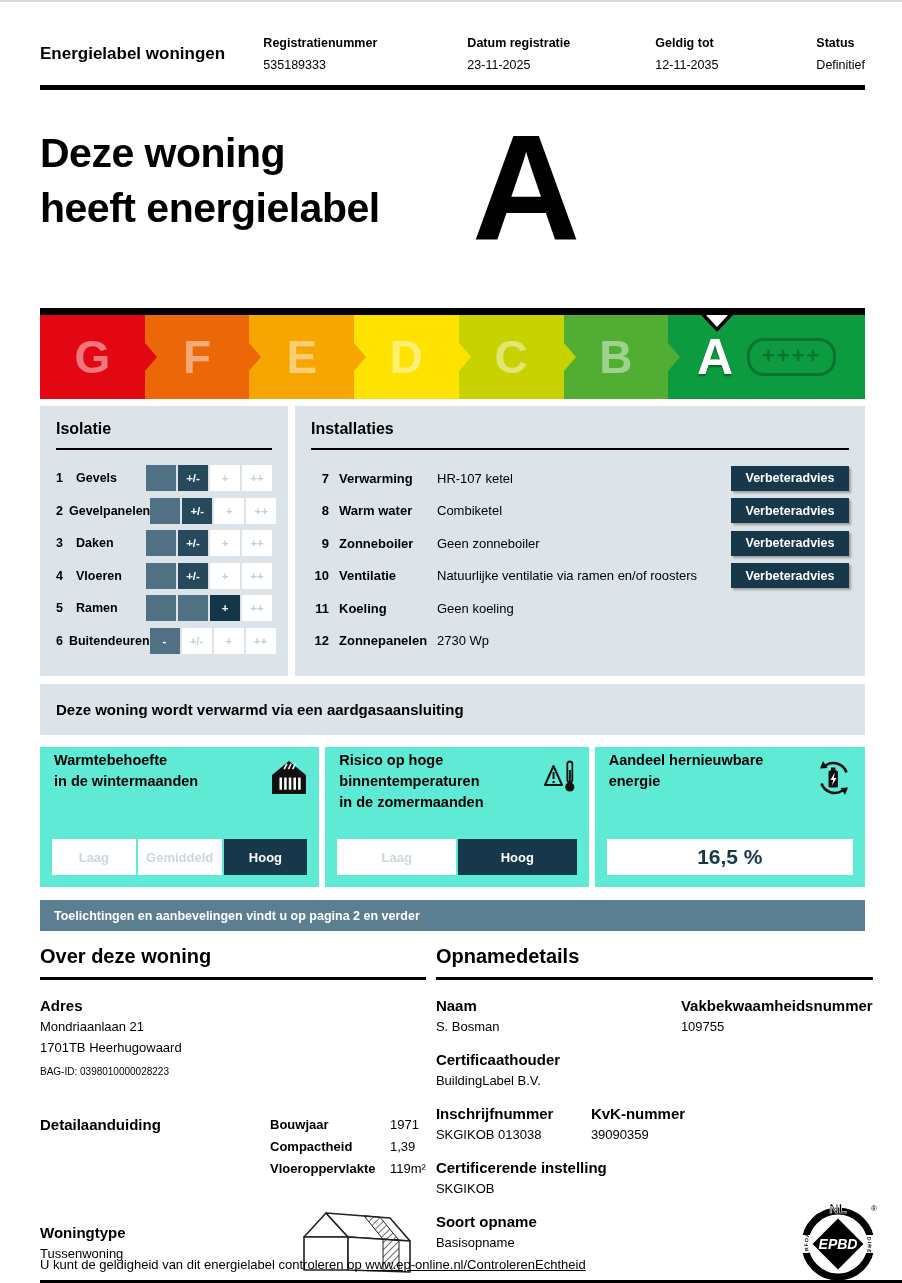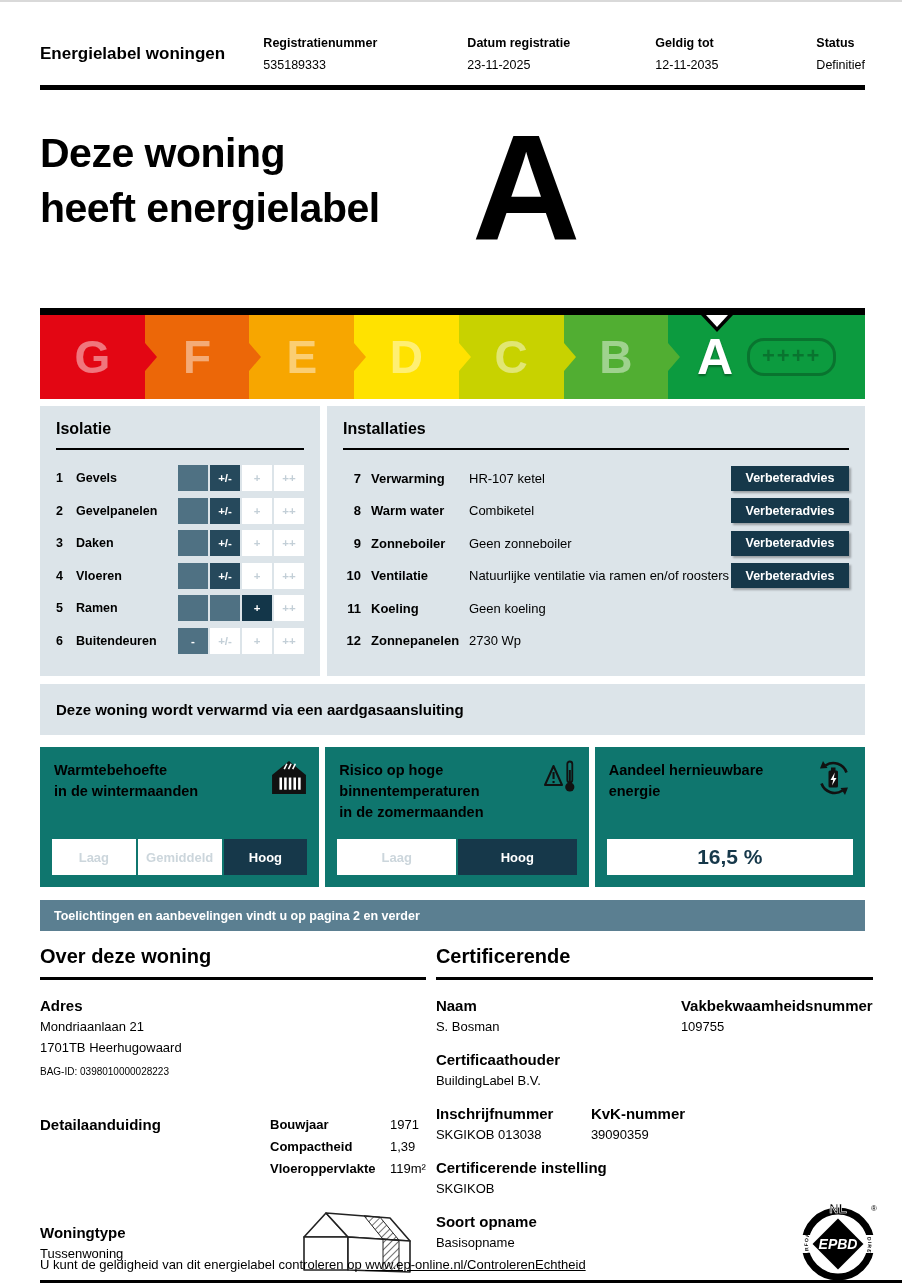--- a/index.html
+++ b/index.html
@@ -40,21 +40,21 @@
   .chev { position:absolute; left:0; top:50%; transform:translateY(-50%); width:0; height:0;
           border-top:14px solid transparent; border-bottom:14px solid transparent; border-left:12px solid #000; z-index:2;}
   .seg-letter { font-size:46px; font-weight:bold; color:rgba(255,255,255,0.45); }
   .seg-letter-active { color:#fff; font-size:50px; text-shadow:0 2px 2px rgba(0,0,0,0.35); }
   .seg-badge { margin-left:14px; border:3px solid rgba(0,0,0,0.25); color:rgba(0,0,0,0.25);
                border-radius:17px; font-weight:bold; font-size:22px; letter-spacing:2px; padding:2px 12px 4px; }
 
   
   .cols { display:flex; gap:7px; margin-top:7px; }
   .panel { background:#dce4e9; padding:14px 16px; height:270px; }
-  .panel-iso { width:280px; }
+  .panel-iso { width:248px; }
   .panel-inst { flex:1; }
   .panel h2 { font-size:16px; font-weight:bold; padding-bottom:10px; border-bottom:2.5px solid #000; margin-bottom:12px; }
 
   .iso-row { display:flex; align-items:center; height:32.5px; }
   .iso-num { width:14px; font-size:12.5px; font-weight:bold; }
   .iso-label { flex:1; font-size:12.5px; font-weight:bold; padding-left:6px; }
   .iso-cells { display:flex; gap:2px; }
   .cell { width:30px; height:26px; display:flex; align-items:center; justify-content:center;
           font-size:11.5px; font-weight:bold; }
   .s-filled { background:#4f7183; }
@@ -70,21 +70,21 @@
   .adv-btn { width:118px; height:25px; background:#16384a; color:#fff; font-size:12.5px; font-weight:bold;
              display:flex; align-items:center; justify-content:center; box-shadow:2px 2px 2px rgba(0,0,0,0.3);
              cursor:pointer; }
 
   
   .gas-banner { margin-top:8px; background:#dce4e9; height:51px; display:flex; align-items:center;
                 padding:0 16px; font-size:15px; font-weight:bold; }
 
   
   .boxes { display:flex; gap:6px; margin-top:12px; }
-  .ibox { background:#0f766e; height:140px; padding:13px 14px; position:relative; }
+  .ibox { background:#5eead4; height:140px; padding:3px 14px; position:relative; }
   .ibox-1 { width:280px; } .ibox-2 { width:264px; } .ibox-3 { width:271px; }
   .ibox-title { font-size:14.5px; font-weight:bold; line-height:21px; width:200px; }
   .ibox-icon { position:absolute; top:12px; right:12px; }
   .ibox-segs { position:absolute; left:12px; right:12px; bottom:12px; display:flex; gap:2px; height:36px; }
   .box-seg { flex:1; background:#fff; color:#ccd6dc; font-size:13px; font-weight:bold;
              display:flex; align-items:center; justify-content:center; }
   .box-seg-active { background:#16384a; color:#fff; }
   .ibox-valuebar { position:absolute; left:12px; right:12px; bottom:12px; height:36px; background:#fff;
                    display:flex; align-items:center; justify-content:center;
                    color:#16384a; font-size:21px; font-weight:bold; }
@@ -419,21 +419,21 @@
             <polygon points="28,6 92,11 112,34 50,30"></polygon>
             <polygon points="50,30 112,34 112,65 50,63"></polygon>
           </g>
           <polygon points="66,8.8 82,10.2 101,33.2 85,32.2" fill="url(#hatch)" stroke="#222" stroke-width="1"></polygon>
           <polygon points="85,32.2 101,33.2 101,64.3 85,63.3" fill="url(#hatch)" stroke="#222" stroke-width="1"></polygon>
         </svg>
       </div>
     </div>
 
     <div class="fcol-right">
-      <h2>Certificerende</h2>
+      <h2>Opnamedetails</h2>
       <div>
           <div class="op-row op-row-0">
             <div class="op-col">
               <div class="f-label">Naam</div>
               <div class="f-value">S. Bosman</div>
             </div>
             <div class="op-col">
               <div class="f-label">Vakbekwaamheidsnummer</div>
               <div class="f-value">109755</div>
             </div>

